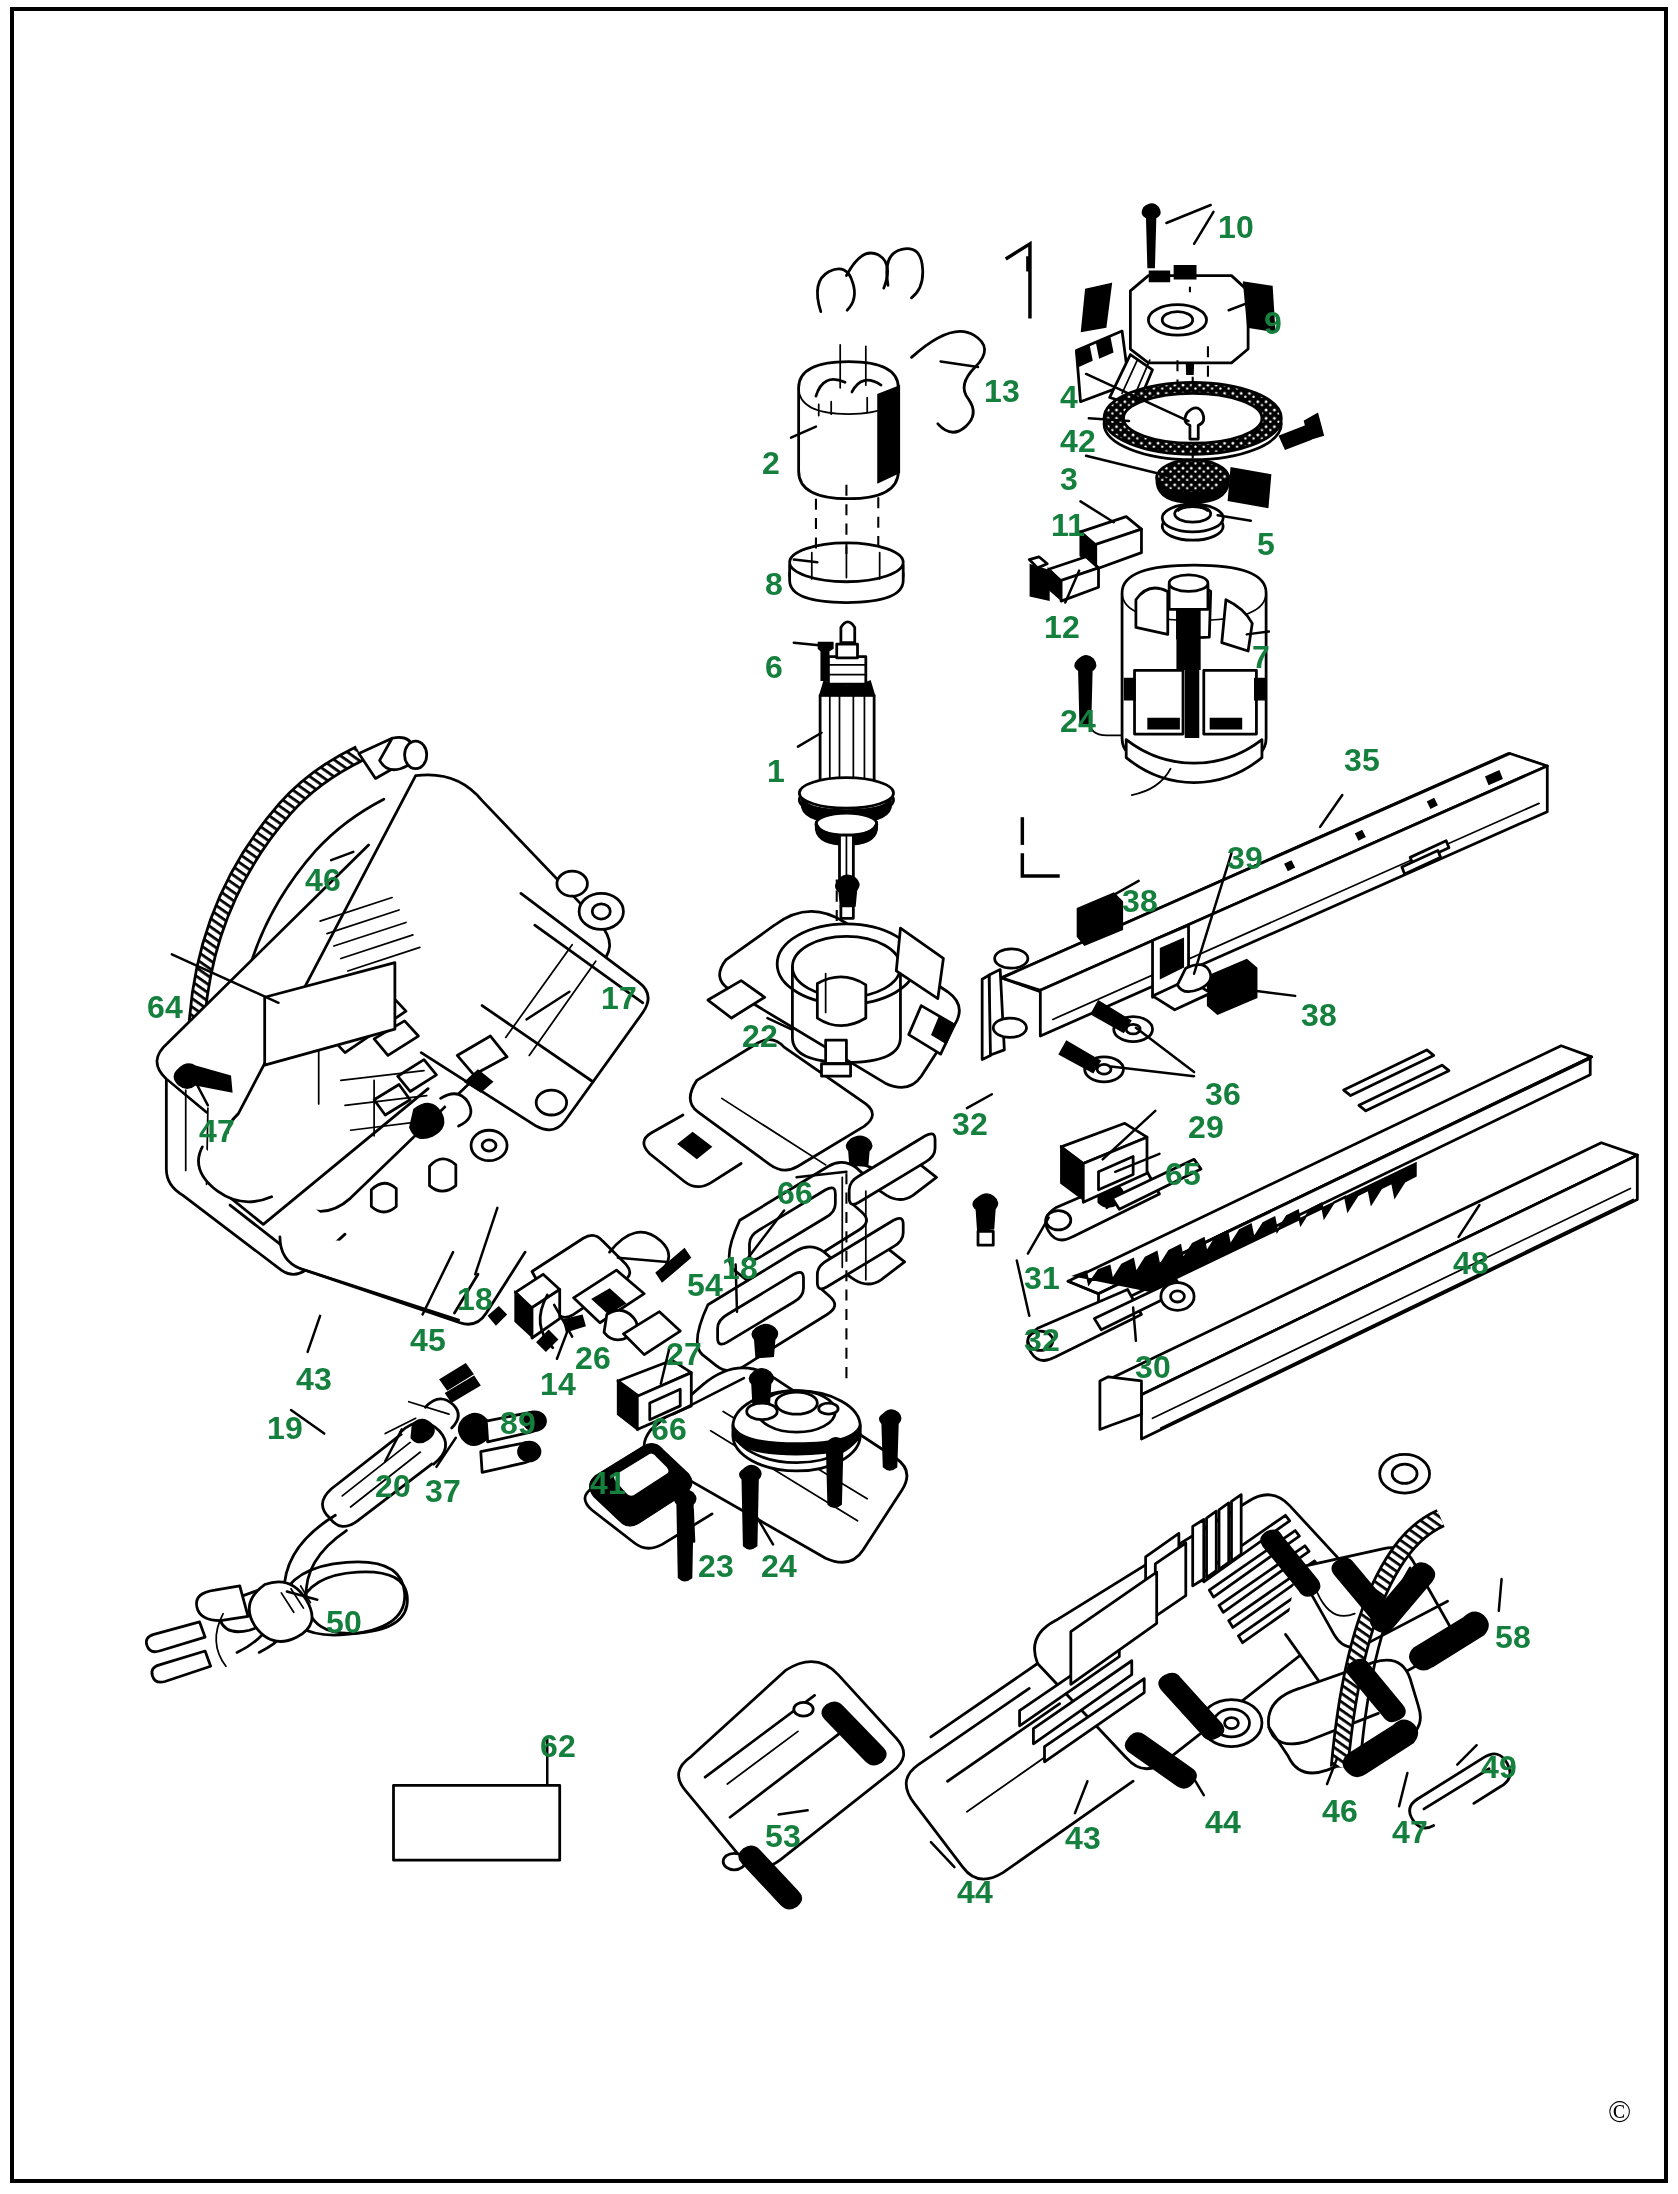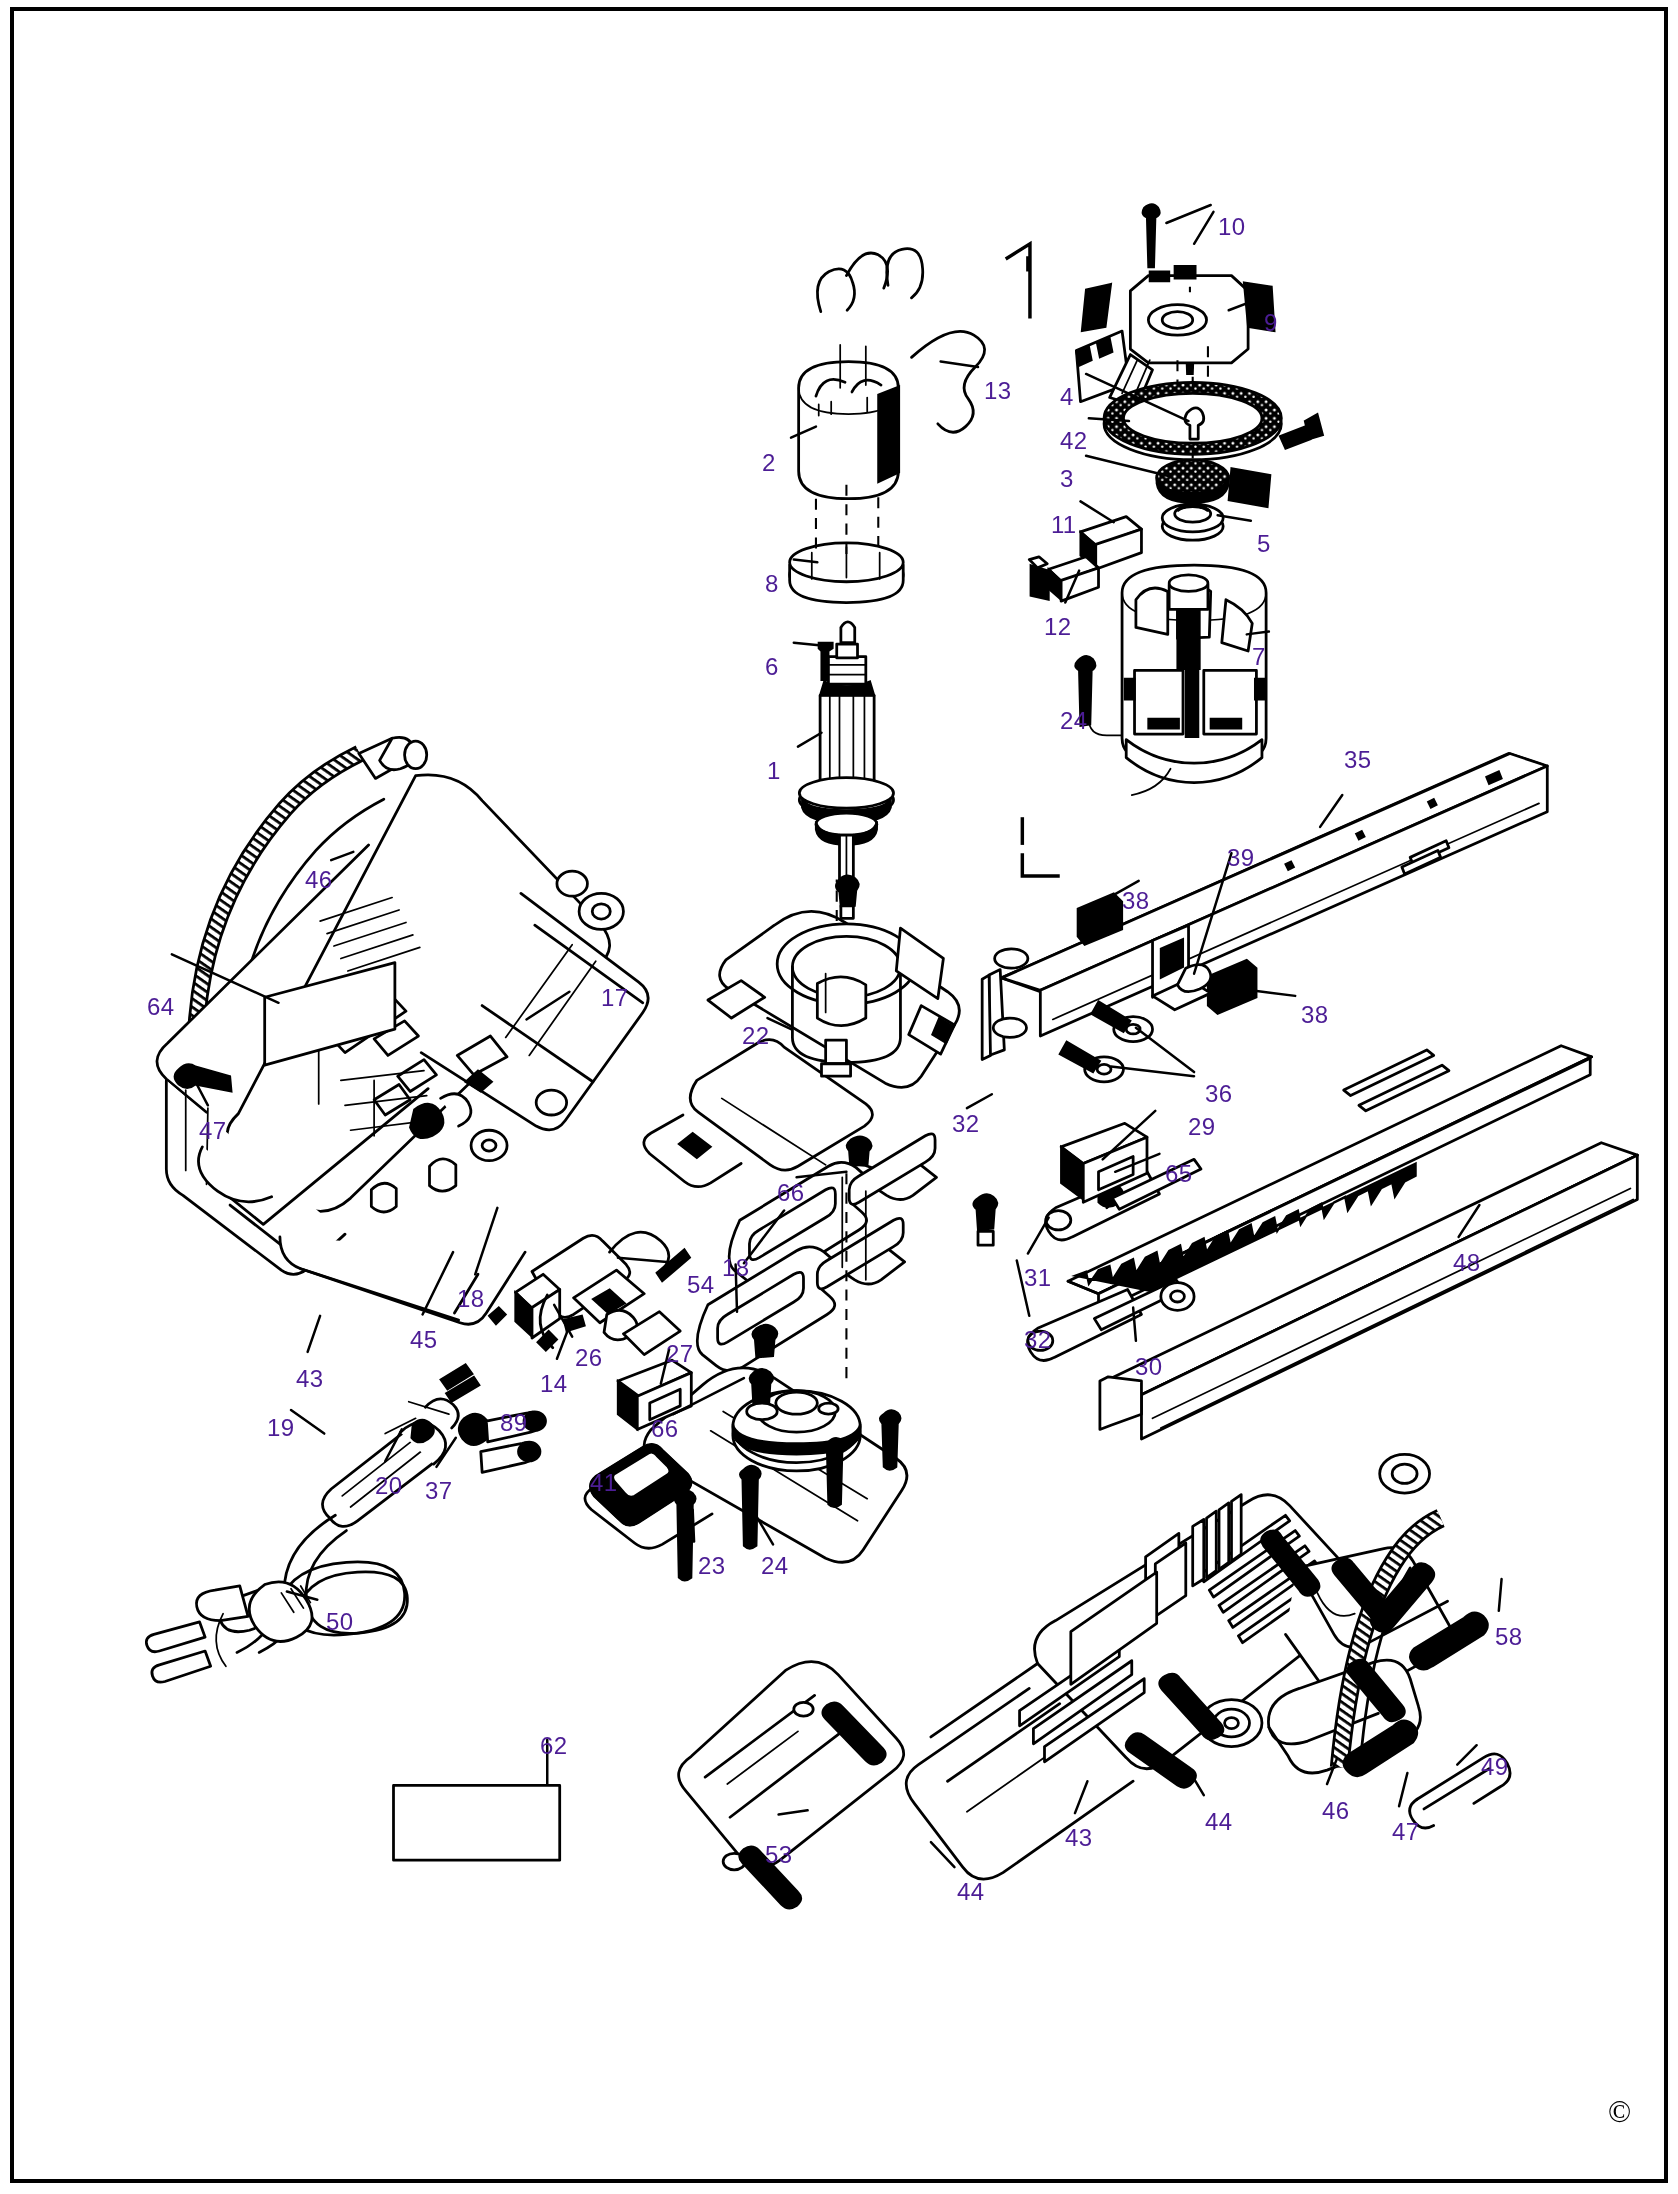--- a/index.html
+++ b/index.html
@@ -18,24 +18,24 @@
     border:4.8px solid #000;
     box-sizing:border-box;
     pointer-events:none;
   }
   
   #art{position:absolute;left:0;top:0;width:1679px;height:2194px;}
   
   .lbl{
     position:absolute;
     font-family:"Liberation Sans",sans-serif;
-    font-weight:normal;
-    font-size:24px;
+    font-weight:bold;
+    font-size:32px;
     line-height:32px;
-    color:#4c1d95;
+    color:#15803d;
     letter-spacing:0.3px;
     white-space:nowrap;
     -webkit-font-smoothing:none;
   }
   .copy{
     position:absolute;
     font-family:"Liberation Serif",serif;
     font-size:30.5px;
     line-height:30.5px;
     color:#000;
@@ -646,21 +646,21 @@
       <div class="lbl" style="left: 1205px; top: 1806px;">44</div>
       <div class="lbl" style="left: 957px; top: 1876px;">44</div>
       <div class="lbl" style="left: 410px; top: 1324px;">45</div>
       <div class="lbl" style="left: 305px; top: 864px;">46</div>
       <div class="lbl" style="left: 1322px; top: 1795px;">46</div>
       <div class="lbl" style="left: 199px; top: 1115px;">47</div>
       <div class="lbl" style="left: 1392px; top: 1816px;">47</div>
       <div class="lbl" style="left: 1453px; top: 1247px;">48</div>
       <div class="lbl" style="left: 1481px; top: 1751px;">49</div>
       <div class="lbl" style="left: 326px; top: 1606px;">50</div>
-      <div class="lbl" style="left: 765px; top: 1820px; margin-top: 19px;">53</div>
+      <div class="lbl" style="left: 765px; top: 1820px;">53</div>
       <div class="lbl" style="left: 687px; top: 1269px;">54</div>
       <div class="lbl" style="left: 500px; top: 1407px;">89</div>
       <div class="lbl" style="left: 1495px; top: 1621px;">58</div>
       <div class="lbl" style="left: 540px; top: 1730px;">62</div>
       <div class="lbl" style="left: 147px; top: 975px; margin-top: 16px;">64</div>
       <div class="lbl" style="left: 1165px; top: 1158px;">65</div>
       <div class="lbl" style="left: 777px; top: 1177px;">66</div>
       <div class="lbl" style="left: 651px; top: 1413px;">66</div>
     </div>
 

